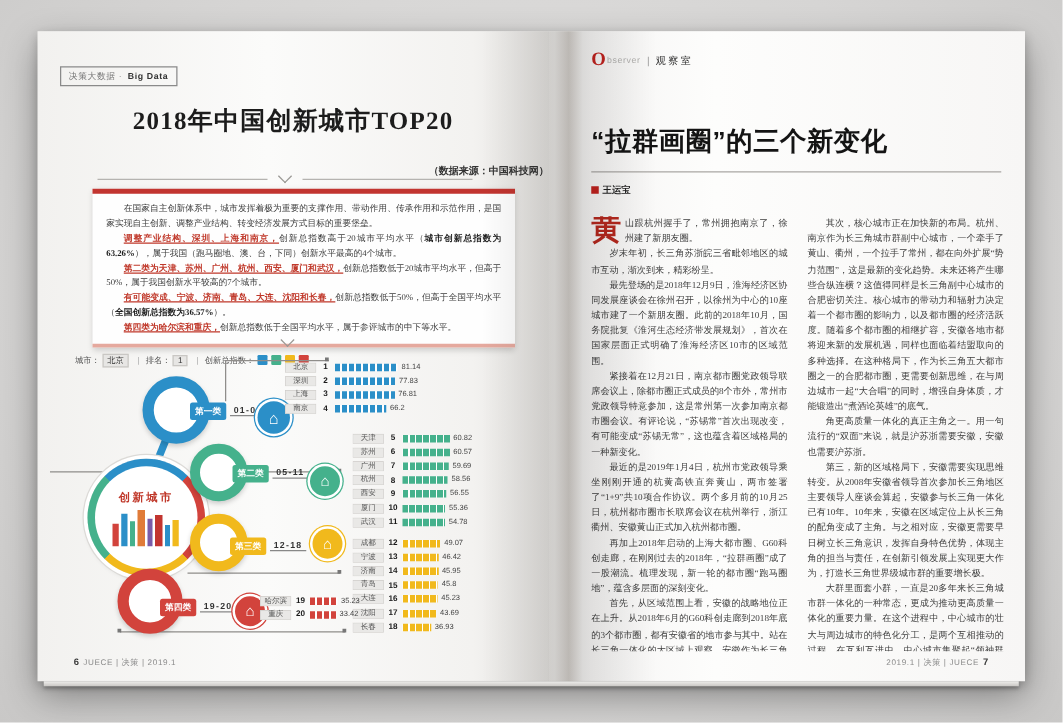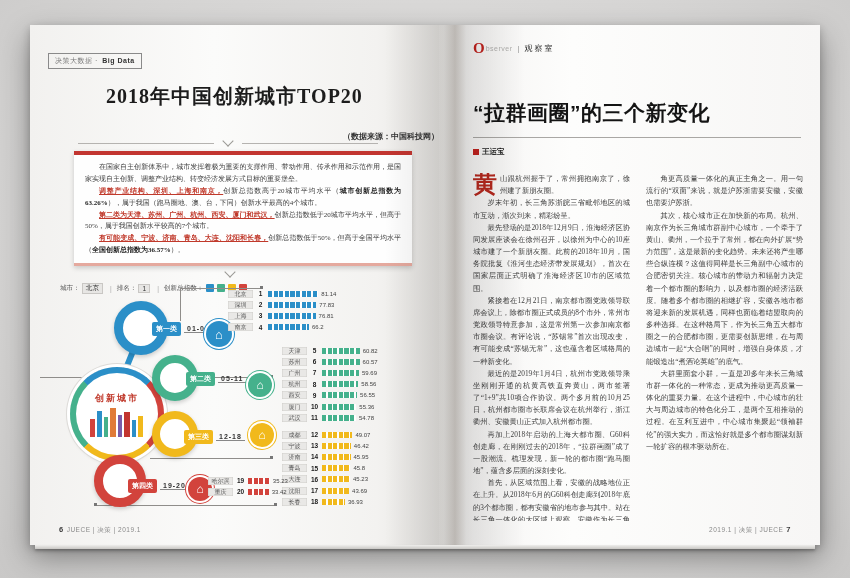--- a/index.html
+++ b/index.html
@@ -140,20 +140,23 @@
       <p>在国家自主创新体系中，城市发挥着极为重要的支撑作用、带动作用、传承作用和示范作用，是国家实现自主创新、调整产业结构、转变经济发展方式目标的重要堡垒。</p>
       <p>
         <span class="lead">调整产业结构、深圳、上海和南京，</span><span>创新总指数高于20城市平均水平（</span><b>城市创新总指数为63.26%</b><span>），属于我国（跑马圈地、澳、台，下同）创新水平最高的4个城市。</span>
       </p>
       <p>
         <span class="lead">第二类为天津、苏州、广州、杭州、西安、厦门和武汉，</span><span>创新总指数低于20城市平均水平，但高于50%，属于我国创新水平较高的7个城市。</span>
       </p>
       <p>
         <span class="lead">有可能变成、宁波、济南、青岛、大连、沈阳和长春，</span><span>创新总指数低于50%，但高于全国平均水平（</span><b>全国创新总指数为36.57%</b><span>）。</span>
       </p>
+      <p>
+        <span class="lead">第四类为哈尔滨和重庆，</span><span>创新总指数低于全国平均水平，属于参评城市的中下等水平。</span>
+      </p>
     </div>
     <span class="chev solo"></span>
 
     <div class="legend">
       <span>城市：</span>
       <span class="lg-box">北京</span>
       <span class="lg-div">|</span>
       <span>排名：</span>
       <span class="lg-box">1</span>
       <span class="lg-div">|</span>
@@ -375,22 +378,23 @@
       <div class="col" id="col1">
           <p class="first"><span class="dropcap">黄</span>山跟杭州握手了，常州拥抱南京了，徐州建了新朋友圈。</p>
           <p>岁末年初，长三角苏浙皖三省毗邻地区的城市互动，渐次到来，精彩纷呈。</p>
           <p>最先登场的是2018年12月9日，淮海经济区协同发展座谈会在徐州召开，以徐州为中心的10座城市建了一个新朋友圈。此前的2018年10月，国务院批复《淮河生态经济带发展规划》，首次在国家层面正式明确了淮海经济区10市的区域范围。</p>
           <p>紧接着在12月21日，南京都市圈党政领导联席会议上，除都市圈正式成员的8个市外，常州市党政领导特意参加，这是常州第一次参加南京都市圈会议。有评论说，“苏锡常”首次出现改变，有可能变成“苏锡无常”，这也蕴含着区域格局的一种新变化。</p>
           <p>最近的是2019年1月4日，杭州市党政领导乘坐刚刚开通的杭黄高铁直奔黄山，两市签署了“1+9”共10项合作协议。两个多月前的10月25日，杭州都市圈市长联席会议在杭州举行，浙江衢州、安徽黄山正式加入杭州都市圈。</p>
           <p>再加上2018年启动的上海大都市圈、G60科创走廊，在刚刚过去的2018年，“拉群画圈”成了一股潮流。梳理发现，新一轮的都市圈“跑马圈地”，蕴含多层面的深刻变化。</p>
           <p>首先，从区域范围上看，安徽的战略地位正在上升。从2018年6月的G60科创走廊到2018年底的3个都市圈，都有安徽省的地市参与其中。站在长三角一体化的大区域上观察，安徽作为长三角的“后来者”，其战略价值越来越被认同，再也不是传统意义上的长三角核心区的外围腹地，而是长三</p>
         </div>
       <div class="col" id="col2">
+          <p>其次，核心城市正在加快新的布局。杭州、南京作为长三角城市群副中心城市，一个牵手了黄山、衢州，一个拉手了常州，都在向外扩展“势力范围”，这是最新的变化趋势。未来还将产生哪些合纵连横？这值得同样是长三角副中心城市的合肥密切关注。核心城市的带动力和辐射力决定着一个都市圈的影响力，以及都市圈的经济活跃度。随着多个都市圈的相继扩容，安徽各地市都将迎来新的发展机遇，同样也面临着结盟取向的多种选择。在这种格局下，作为长三角五大都市圈之一的合肥都市圈，更需要创新思维，在与周边城市一起“大合唱”的同时，增强自身体质，才能锻造出“煮酒论英雄”的底气。</p>
           <p>角更高质量一体化的真正主角之一。用一句流行的“双面”来说，就是沪苏浙需要安徽，安徽也需要沪苏浙。</p>
-          <p>其次，核心城市正在加快新的布局。杭州、南京作为长三角城市群副中心城市，一个牵手了黄山、衢州，一个拉手了常州，都在向外扩展“势力范围”，这是最新的变化趋势。未来还将产生哪些合纵连横？这值得同样是长三角副中心城市的合肥密切关注。核心城市的带动力和辐射力决定着一个都市圈的影响力，以及都市圈的经济活跃度。随着多个都市圈的相继扩容，安徽各地市都将迎来新的发展机遇，同样也面临着结盟取向的多种选择。在这种格局下，作为长三角五大都市圈之一的合肥都市圈，更需要创新思维，在与周边城市一起“大合唱”的同时，增强自身体质，才能锻造出“煮酒论英雄”的底气。</p>
+          <p>第三，新的区域格局下，安徽需要实现思维转变。从2008年安徽省领导首次参加长三角地区主要领导人座谈会算起，安徽参与长三角一体化已有10年。10年来，安徽在区域定位上从长三角的配角变成了主角。与之相对应，安徽更需要早日树立长三角意识，发挥自身特色优势，体现主角的担当与责任，在创新引领发展上实现更大作为，打造长三角世界级城市群的重要增长极。</p>
           <p>大群里面套小群，一直是20多年来长三角城市群一体化的一种常态，更成为推动更高质量一体化的重要力量。在这个进程中，中心城市的壮大与周边城市的特色化分工，是两个互相推动的过程。在互利互进中，中心城市集聚起“领袖群伦”的强大实力，而这恰好就是多个都市圈谋划新一轮扩容的根本驱动所在。</p>
         </div>
     </div>
     <div class="footer footer-r"><span>2019.1 | 决策 | JUECE</span><b>7</b></div>
   </section>
 
   <div class="gutter"></div>
 </div>
 
 </body></html>

